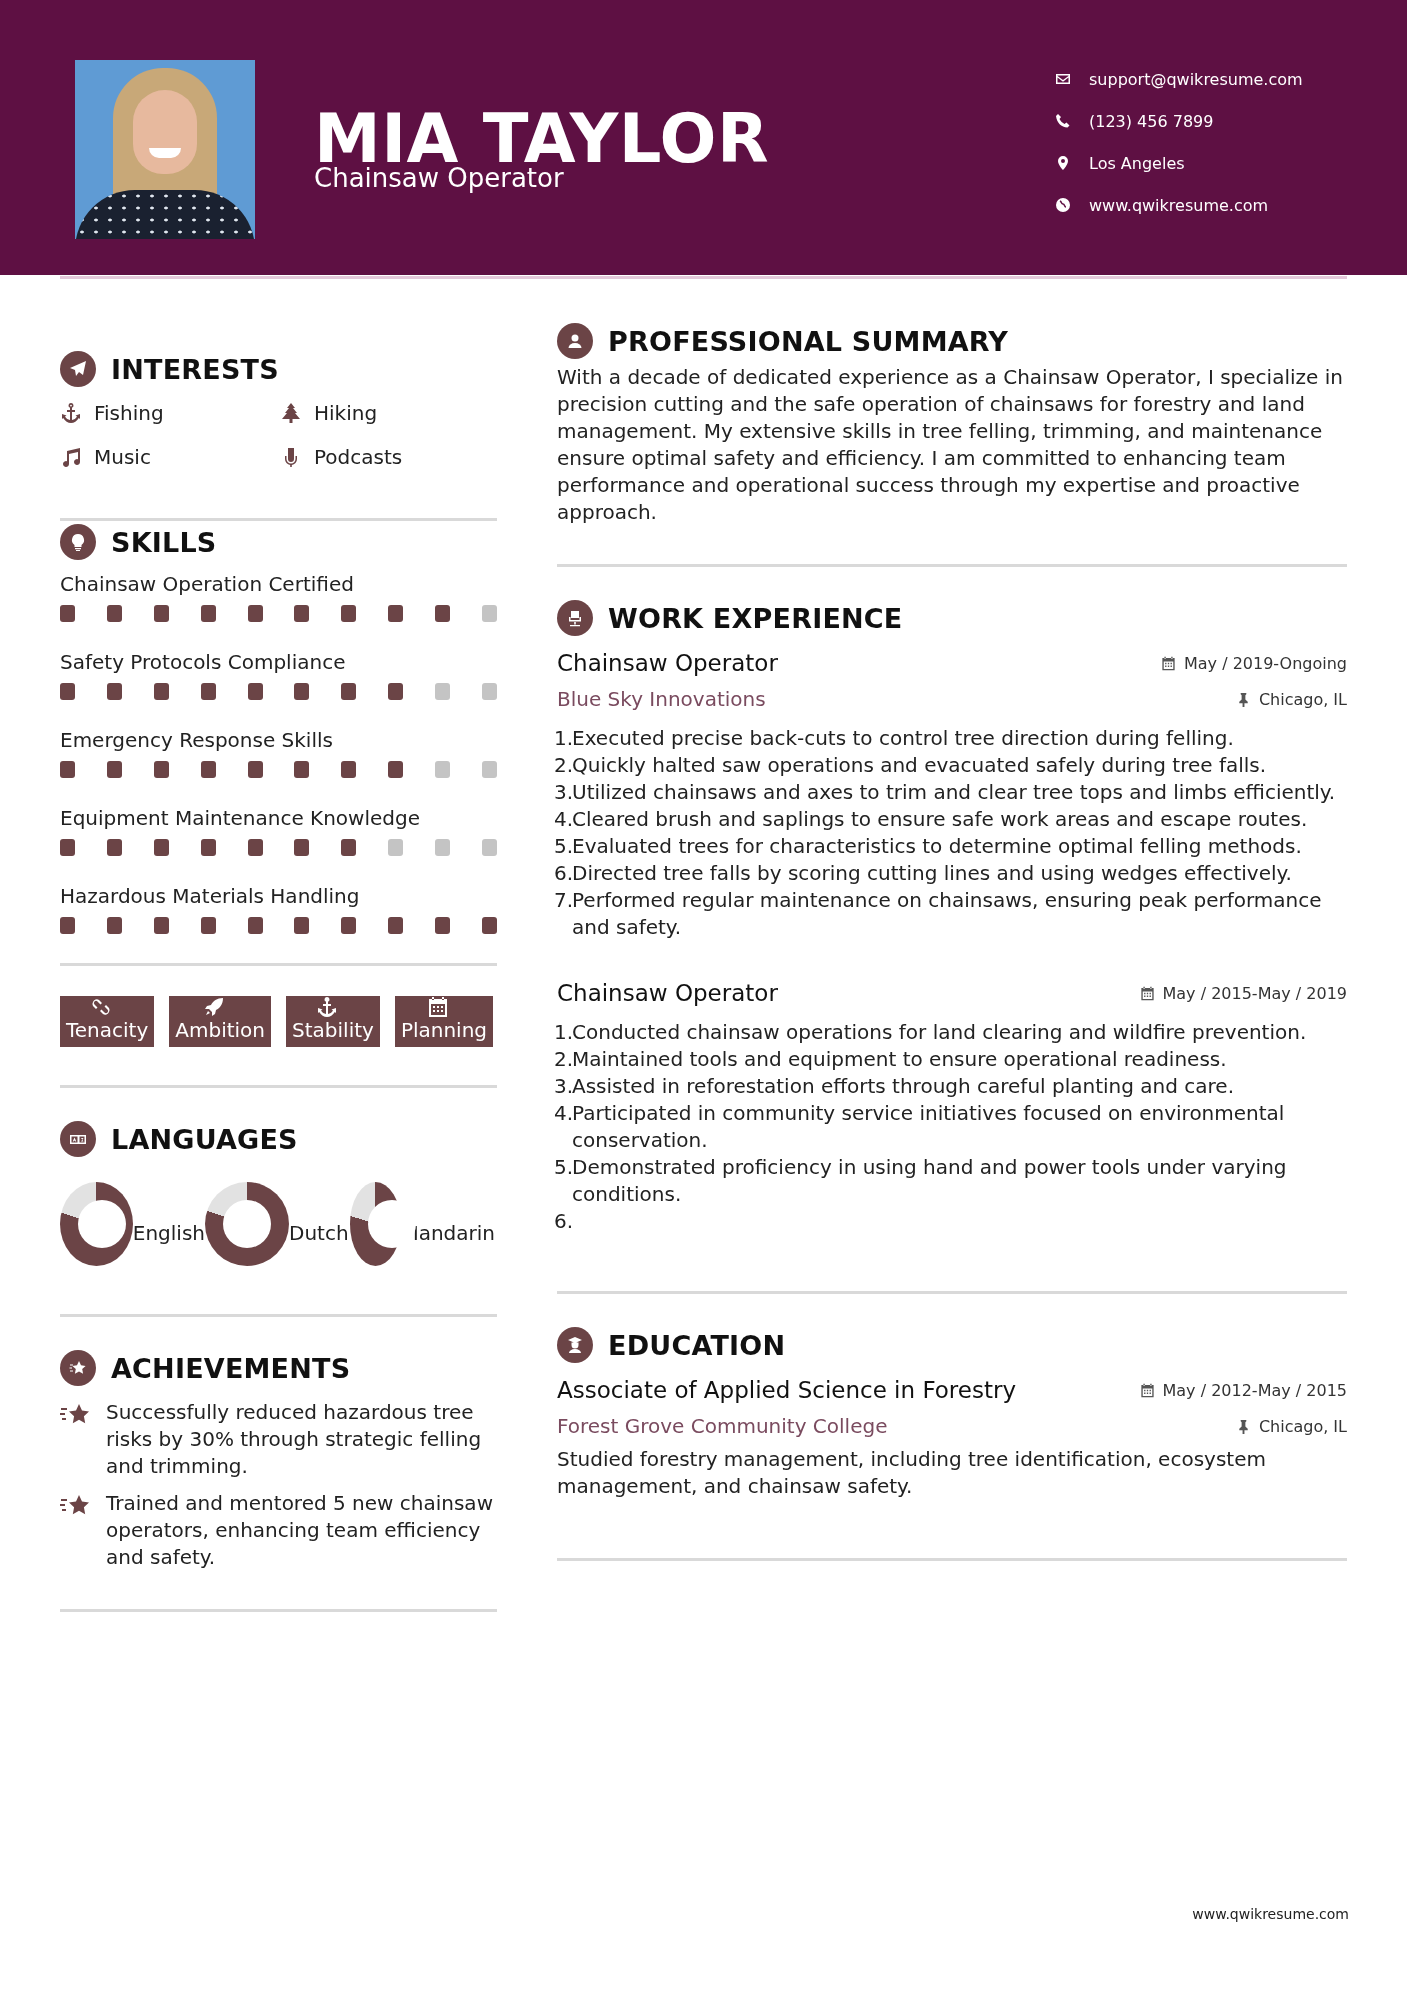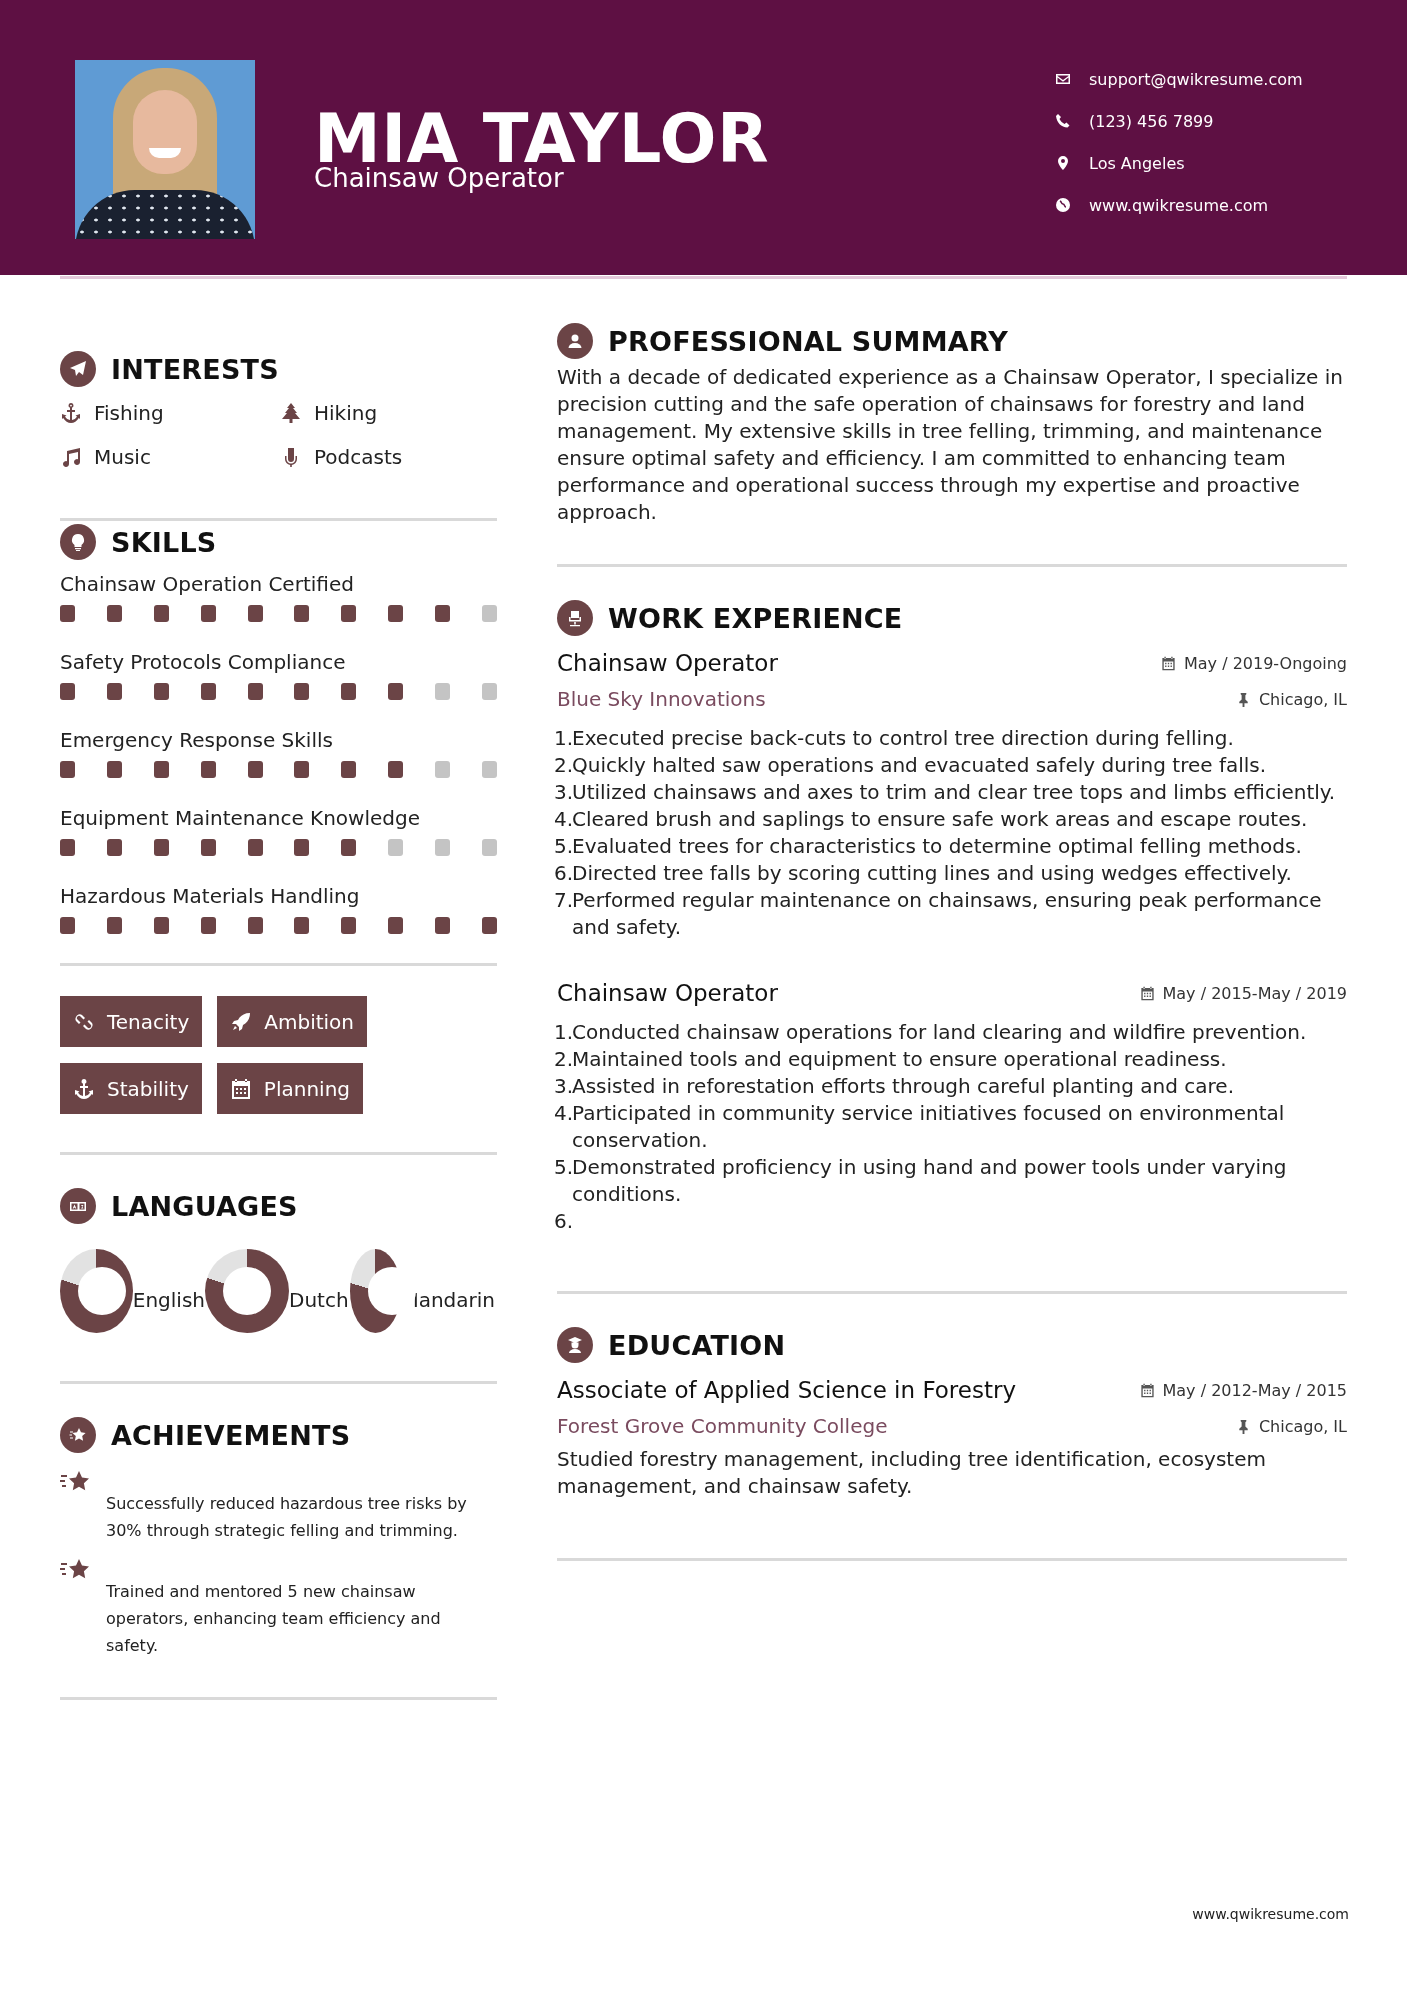--- a/index.html
+++ b/index.html
@@ -37,34 +37,34 @@
   .dot { width: 15px; height: 17px; border-radius: 3px; background: #6b4446; }
   .dot.off { background: #c4c4c4; }
 
   
   .interests { display: grid; grid-template-columns: 220px 217px; row-gap: 6px; margin-top: 4px; }
   .interest { display: flex; align-items: center; height: 38px; font-size: 20px; color: #222; }
   .interest svg { width: 22px; height: 22px; fill: #6b4446; margin-right: 12px; }
 
   
   .strengths { display: flex; flex-wrap: wrap; gap: 16px 15px; margin-top: 10px; width: 437px; }
-  .chip { background: #6b4446; color: #fff; height: 51px; display: inline-flex; align-items: center; padding: 0 13px; font-size: 20px; }
+  .chip { background: #6b4446; color: #fff; height: 51px; display: inline-flex; align-items: center; padding: 0 6px; font-size: 20px; flex-direction: column; }
   .chip svg { width: 22px; height: 22px; fill: #fff; margin-right: 12px; }
 
   
   .langs { display: flex; margin-top: 22px; }
   .lang { width: 145px; display: flex; align-items: center; }
   .donut { width: 84px; height: 84px; border-radius: 50%; position: relative; }
   .donut::after { content: ""; position: absolute; left: 18px; top: 18px; width: 48px; height: 48px; border-radius: 50%; background: #fff; }
   .lang-name { font-size: 20px; margin-top: 18px; color: #222; }
 
   
   .ach { display: flex; margin-top: 10px; }
   .ach svg { width: 32px; height: 28px; fill: #6b4446; flex: none; margin-right: 14px; margin-top: 2px; }
-  .ach-text { font-size: 16px; line-height: 27px; color: #222; margin-top: 24px; }
+  .ach-text { font-size: 20px; line-height: 27px; color: #222; }
 
   
   .summary { font-size: 20px; line-height: 27px; color: #222; margin-top: 2px; }
   .job { margin-top: 6px; }
   .job-row { display: flex; justify-content: space-between; align-items: center; }
   .job-role { font-size: 23px; color: #111; height: 36px; line-height: 36px; }
   .job-company { font-size: 20px; color: #7a4b5f; height: 36px; line-height: 36px; }
   .meta { font-size: 16px; color: #333; display: inline-flex; align-items: center; }
   .meta svg { width: 15px; height: 15px; fill: #555; margin-right: 8px; }
   .bullets { list-style: none; margin-top: 8px; }

